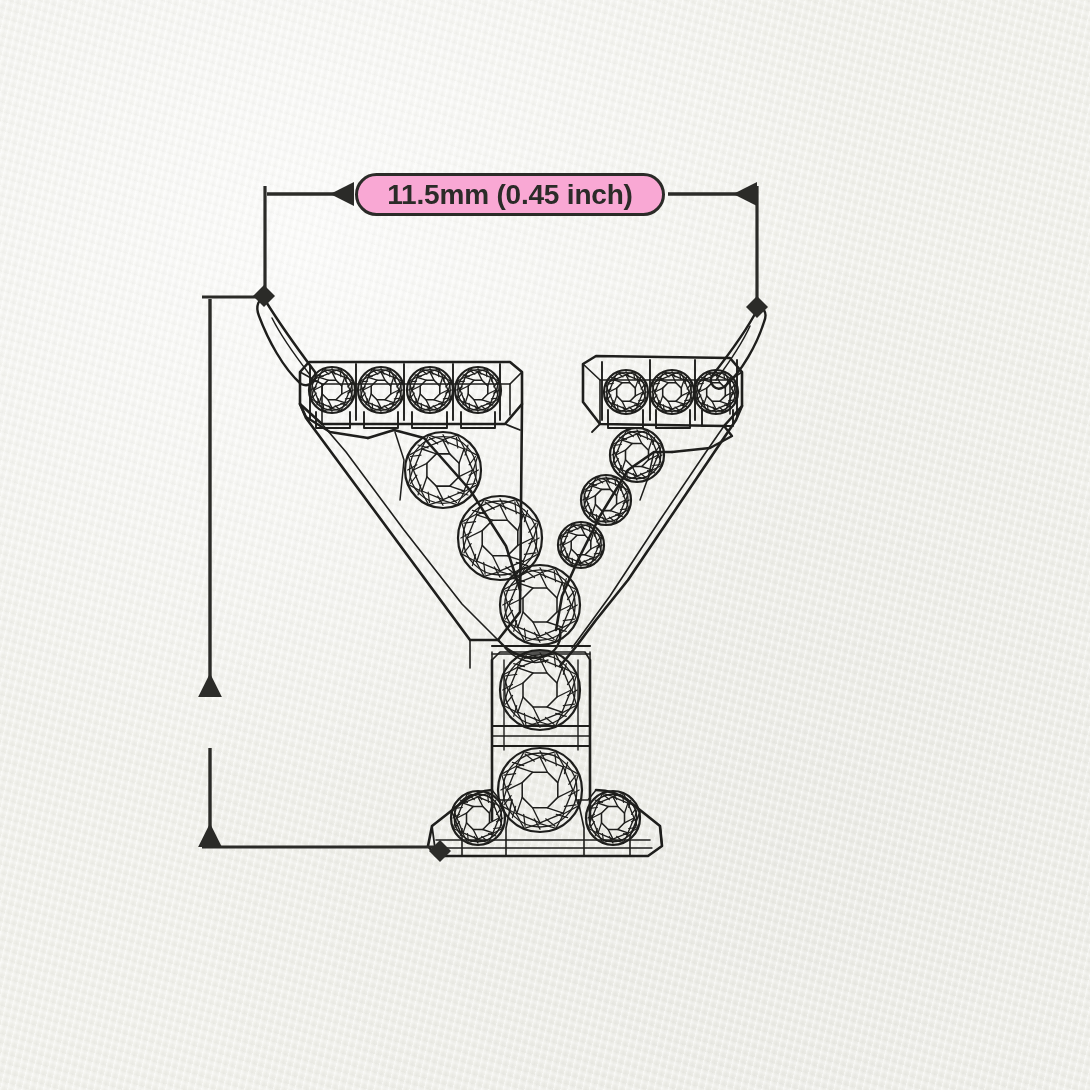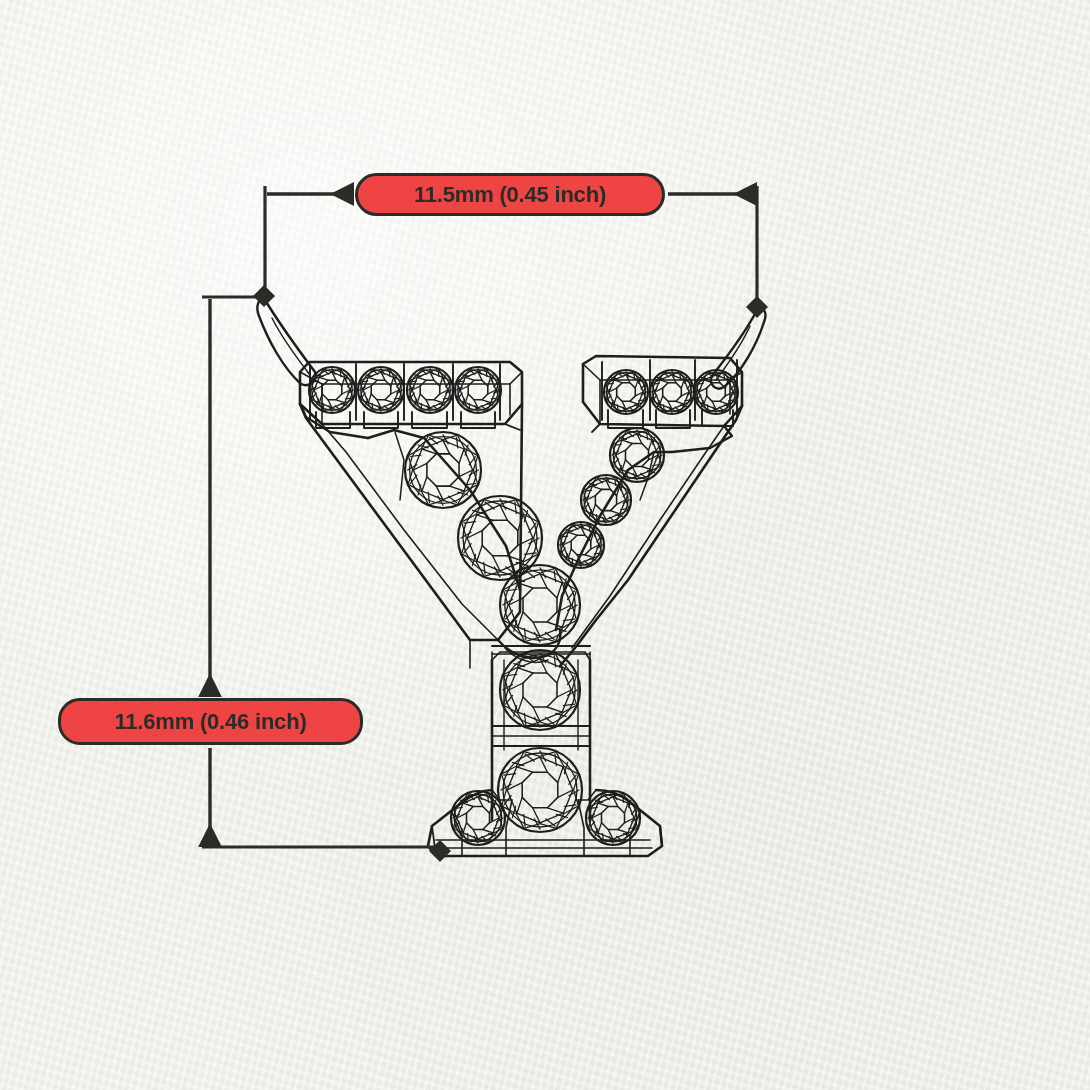--- a/index.html
+++ b/index.html
@@ -30,26 +30,26 @@
   #drawing {
     position: absolute;
     inset: 0;
   }
   .dim-label {
     position: absolute;
     box-sizing: border-box;
     display: flex;
     align-items: center;
     justify-content: center;
-    background: #ef4444;
+    background: #f9a8d4;
     border: 3.2px solid #2b2b28;
     border-radius: 22px;
     color: #2b2b28;
     font-family: "Liberation Sans", sans-serif;
-    font-size: 22px;
+    font-size: 28px;
     font-weight: 600;
     letter-spacing: -0.2px;
     white-space: nowrap;
     z-index: 6;
   }
   #label-width  { left: 355px; top: 173px; width: 310px; height: 43px; }
   #label-height { left: 58px;  top: 698px; width: 305px; height: 47px; }
 </style>
 </head>
 <body>
@@ -320,15 +320,14 @@
       <g id="vertex-layer" fill="#2b2b28" stroke="none">
           <path d="M264,285L275,296L264,307L253,296 Z" fill="#2b2b28"></path>
           <path d="M757,296L768,307L757,318L746,307 Z" fill="#2b2b28"></path>
           <path d="M440,840L451,851L440,862L429,851 Z" fill="#2b2b28"></path>
         </g>
     </g>
   </svg>
 
   <div class="dim-label" id="label-width">11.5mm (0.45 inch)</div>
 
-  <div class="dim-label" id="label-height">11.6mm (0.46 inch)</div>
 
 </div>
 
 </body></html>

